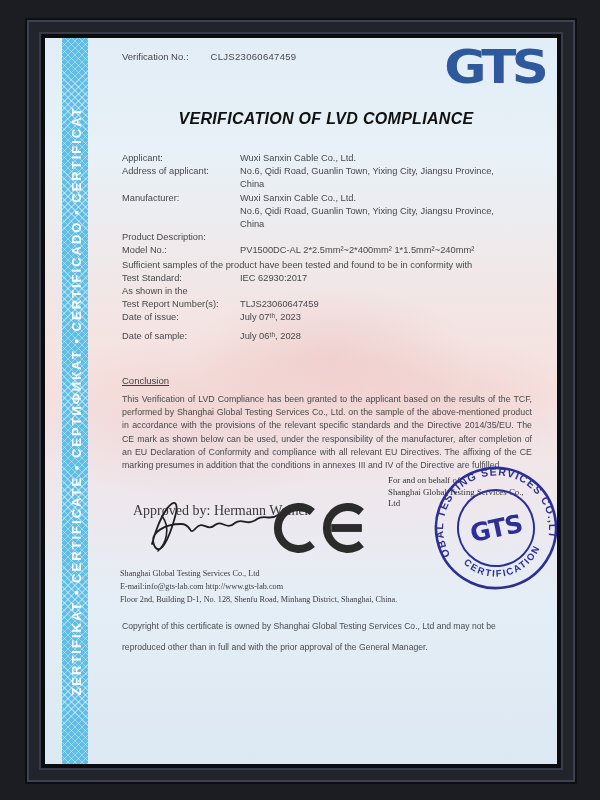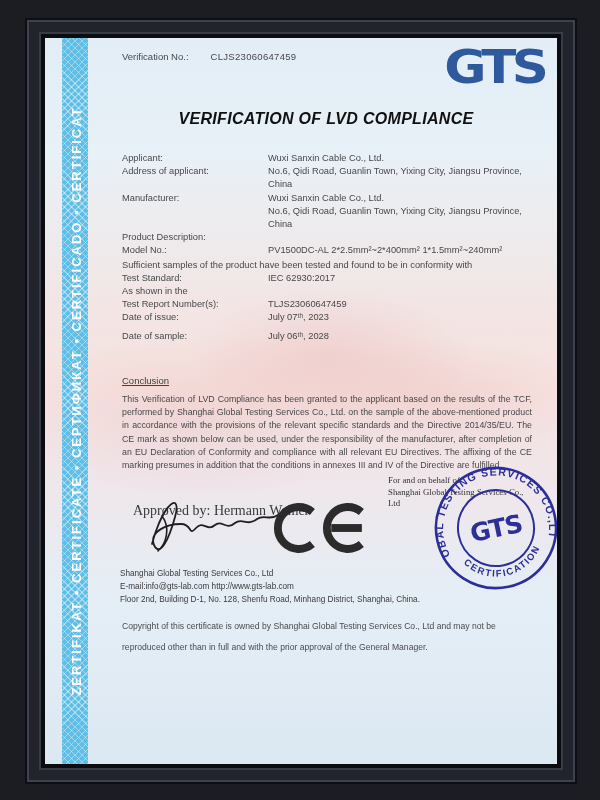--- a/index.html
+++ b/index.html
@@ -50,21 +50,21 @@
     position:absolute;right:-12px;top:6px;
     font-family:"DejaVu Sans","Liberation Sans",sans-serif;
     font-weight:bold;font-size:46px;line-height:46px;color:#2e5a9d;
     letter-spacing:-4px;transform:scaleX(1.12);transform-origin:right top;
   }
   .title{
     position:absolute;left:0;top:72px;width:100%;text-align:center;
     font-size:16px;font-weight:bold;font-style:italic;color:#111;letter-spacing:0.3px;
   }
   .fields{position:absolute;left:2px;top:114px;width:408px;font-size:9.3px;line-height:13.2px;color:#47484c;}
-  .frow{display:grid;grid-template-columns:118px 1fr;gap:28px;}
+  .frow{display:grid;grid-template-columns:118px 1fr;}
   .frow .val{white-space:pre-line;}
   .fullline{margin-top:1px;}
   .gap8{margin-top:0;}
   .gap5{margin-top:5px;}
   .conclusion-h{
     position:absolute;left:2px;top:337px;font-size:9.5px;color:#3f4042;
     text-decoration:underline;
   }
   .conclusion-p{
     position:absolute;left:2px;top:355px;width:410px;
@@ -75,21 +75,21 @@
   .signature{position:absolute;left:18px;top:446px;}
   .ce-mark{position:absolute;left:150px;top:464px;}
   .behalf{
     position:absolute;left:268px;top:437px;width:150px;
     font-family:"Liberation Serif","DejaVu Serif",serif;
     font-size:8.8px;line-height:11.5px;color:#333;white-space:pre-line;
   }
   .stamp{position:absolute;left:310px;top:424px;width:132px;height:132px;transform:rotate(-12deg);}
   .company{
     position:absolute;left:0;top:529px;
-    font-family:Liberation Sans, sans-serif;
+    font-family:Liberation Serif, serif;
     font-size:8.2px;line-height:13px;color:#3a3a3c;white-space:pre-line;
   }
   .copyright{
     position:absolute;left:2px;top:578px;width:410px;
     font-size:8.6px;line-height:21px;color:#4a4b4f;
   }
 </style>
 </head>
 <body>
 

